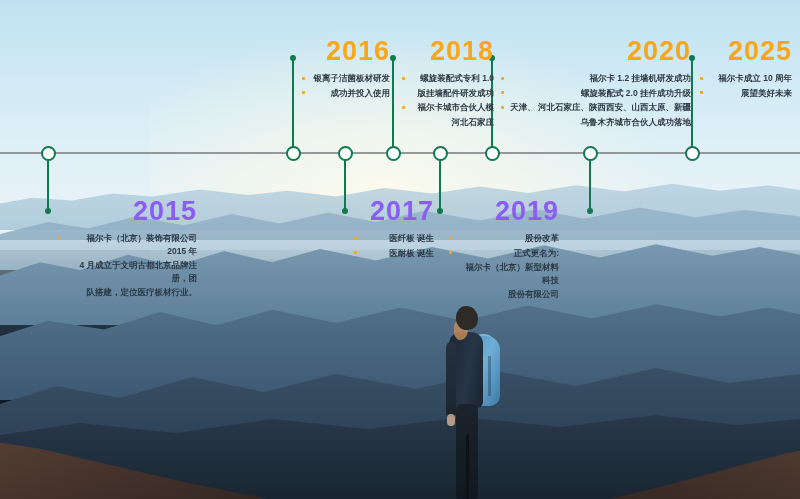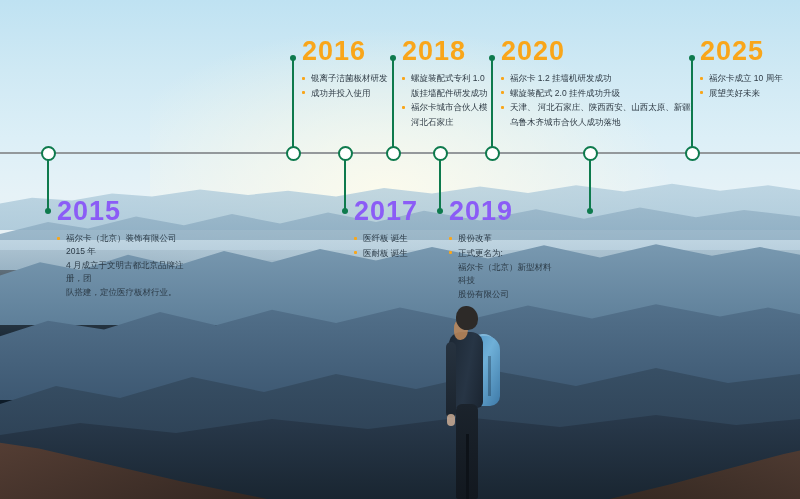--- a/index.html
+++ b/index.html
@@ -74,25 +74,25 @@
   
   .axis{
     position:absolute;left:0;top:152px;width:800px;height:2px;
     background:#8e9296;opacity:.95;}
   .node{position:absolute;top:146px;width:15px;height:15px;margin-left:-7px;
         border:2px solid #0e7a4d;border-radius:50%;background:#ffffff;box-sizing:border-box;z-index:4;}
   .stem{position:absolute;width:2px;margin-left:-1px;background:#0e7a4d;z-index:3;}
   .stem-dot{position:absolute;width:6px;height:6px;margin-left:-3px;border-radius:50%;background:#0e7a4d;z-index:3;}
 
   
-  .event{position:absolute;z-index:5;}
+  .event{position:absolute;z-index:5;text-align:right;}
   .year{
     font-size:27px;font-weight:700;color:#f9a61a;line-height:1;
     letter-spacing:1px;margin-bottom:7px;}
-  .bullets{margin:0;padding:0;list-style:none;}
+  .bullets{margin:0;padding:0;list-style:none;font-weight:bold;}
   .bullets li{
     position:relative;padding-left:9px;margin-bottom:2px;
     font-size:8.5px;line-height:12.5px;color:#2f3b45;
     font-family:"Liberation Sans","DejaVu Sans",sans-serif;}
   .bullets li:before{
     content:"";position:absolute;left:0;top:4.5px;
     width:3px;height:3px;background:#f9a61a;border-radius:1px;}
   .event.below .year{color:#8b5cf6;}
   .event.below .bullets li{color:#2b3a46;}
 </style>

